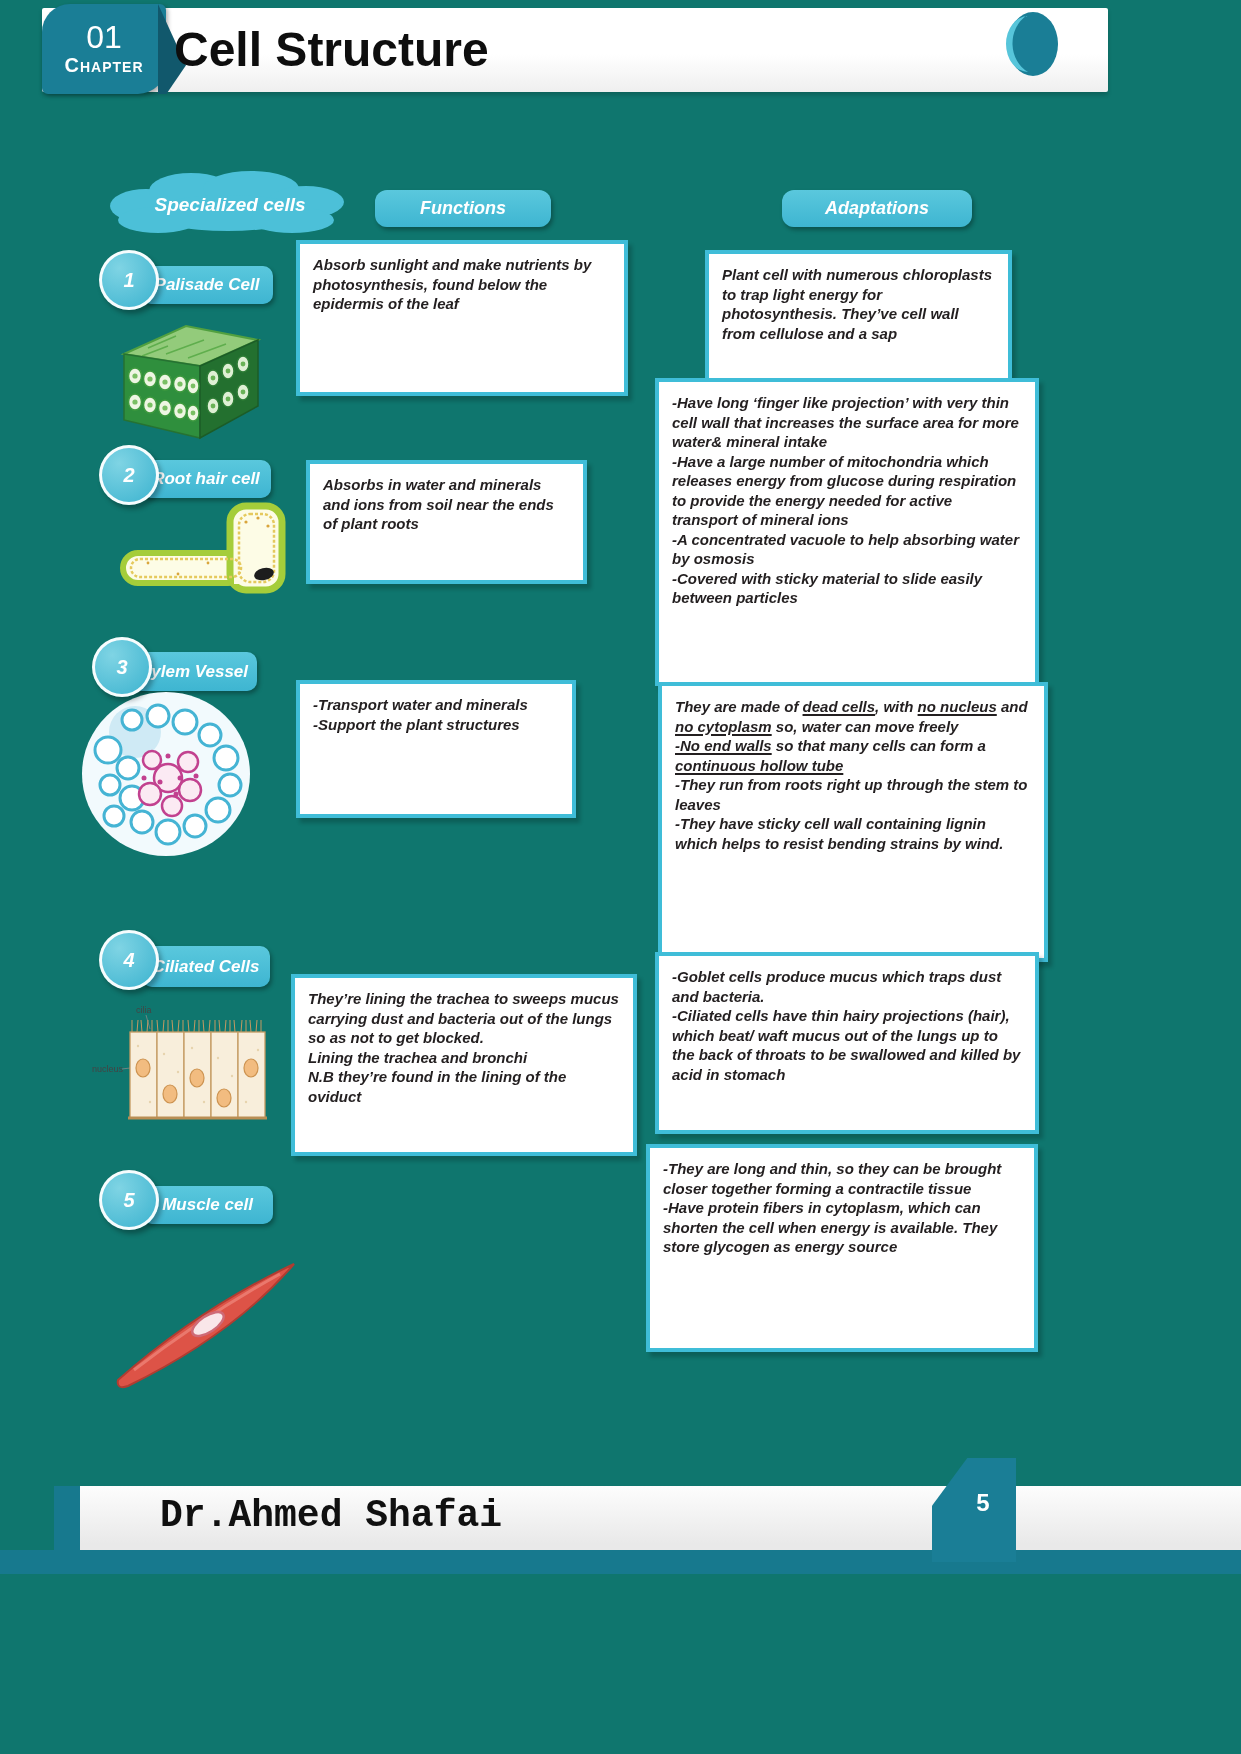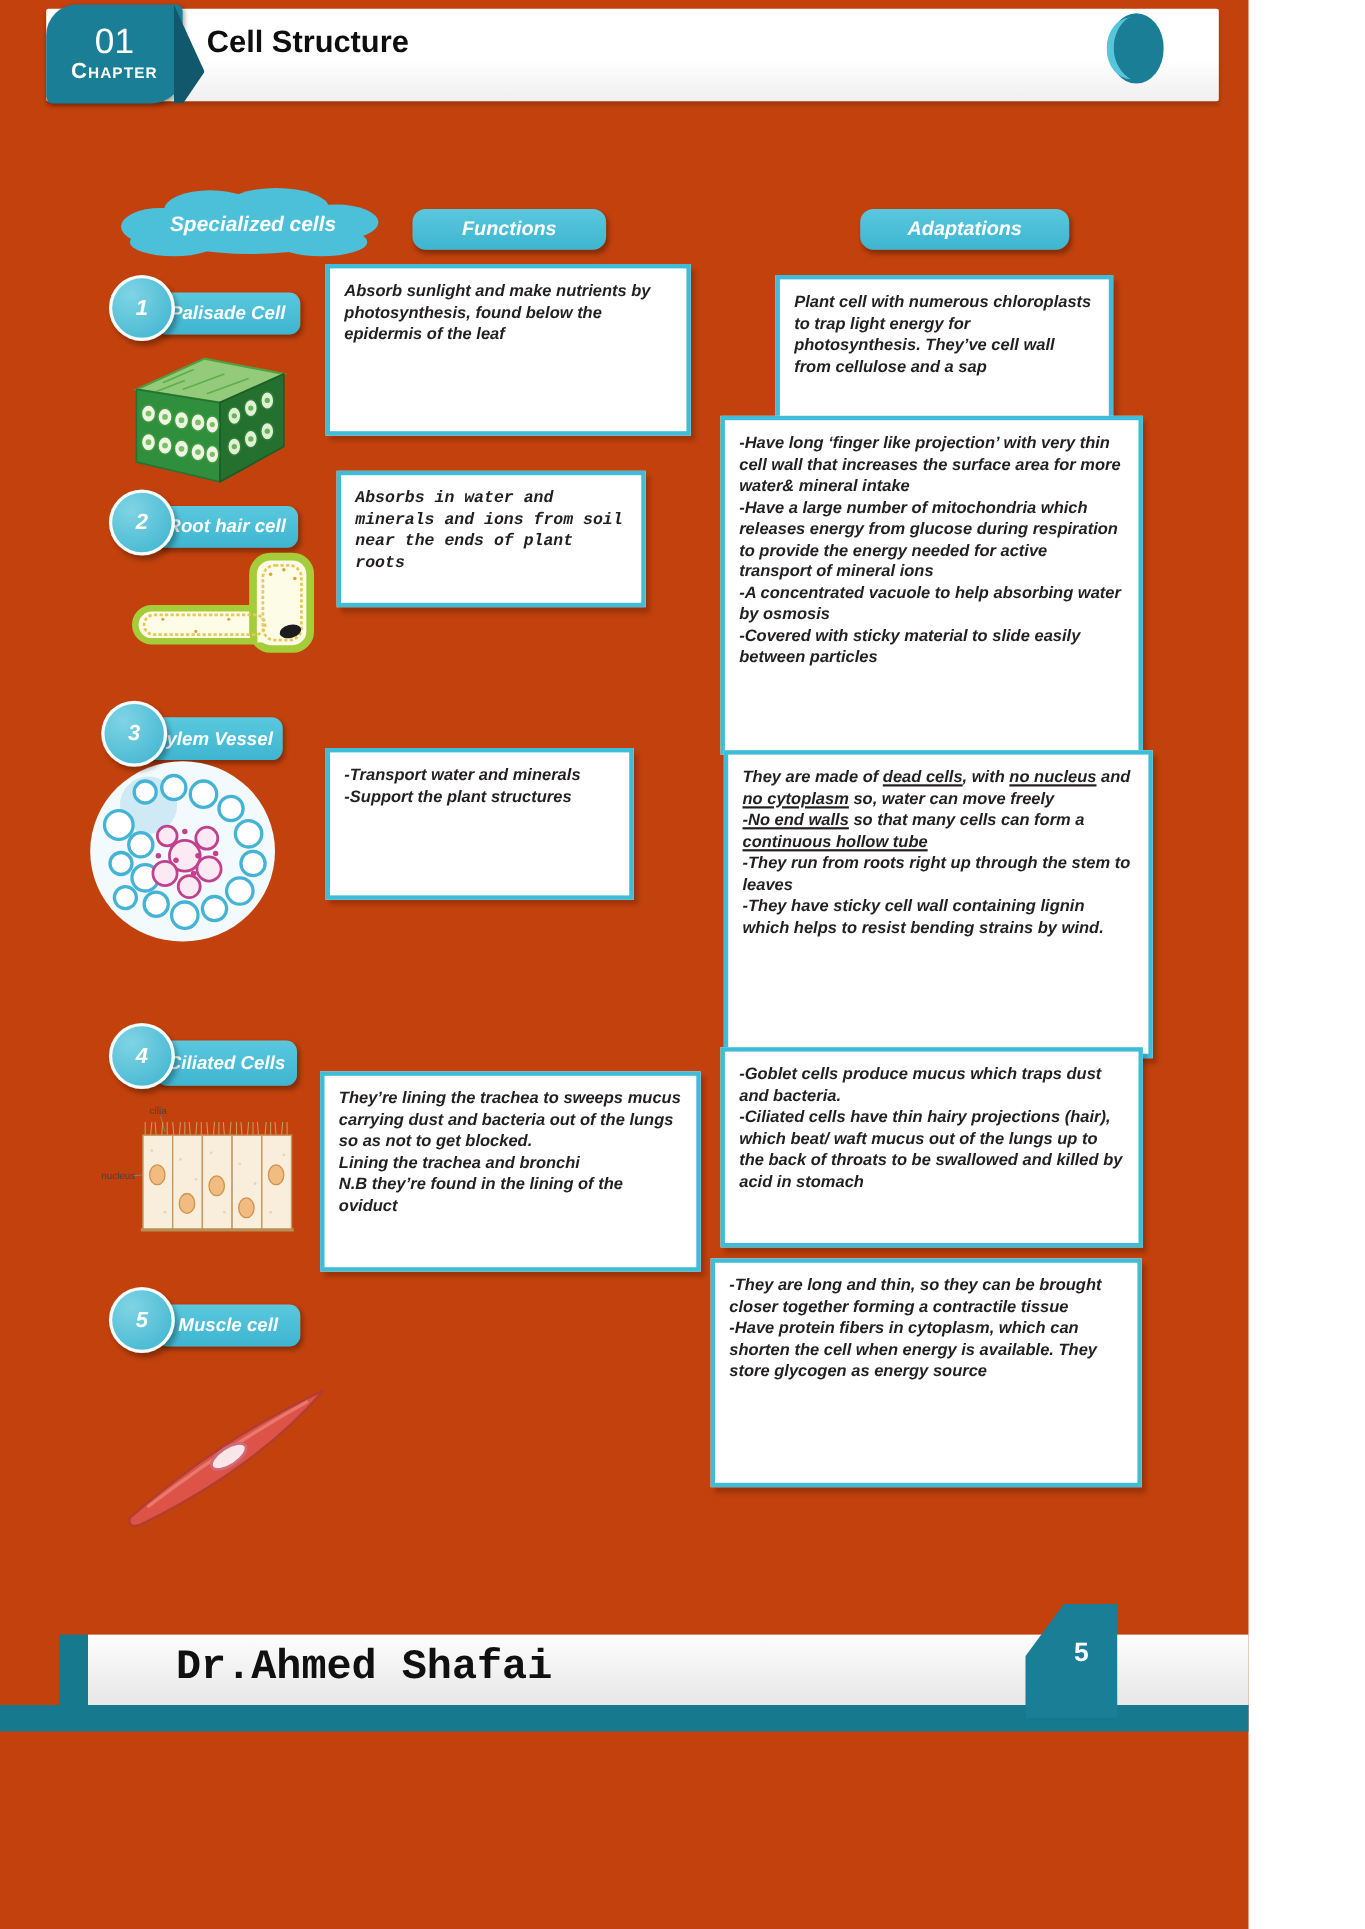--- a/index.html
+++ b/index.html
@@ -1,30 +1,30 @@
 <!DOCTYPE html>
 <html><head>
 <meta charset="utf-8">
 <style>
   html,body{margin:0;padding:0;background:#ffffff;}
-  #canvas{position:relative;width:1135px;height:1754px;background:#c2410c;overflow:hidden;
+  #canvas{position:relative;width:1241px;height:1754px;background:#0f766e;overflow:hidden;
           font-family:"Liberation Sans",sans-serif;}
 
   
   .header-band{position:absolute;left:42px;top:8px;width:1066px;height:84px;
                background:linear-gradient(180deg,#ffffff 55%,#efefef 100%);
                box-shadow:0 3px 4px rgba(0,0,0,.18);border-radius:2px;}
   .chapter-badge{position:absolute;left:42px;top:4px;width:124px;height:90px;background:#1a7e96;
                  border-radius:28px 6px 28px 6px;z-index:3;display:flex;flex-direction:column;
                  align-items:center;justify-content:center;color:#fff;box-shadow:2px 2px 4px rgba(0,0,0,.3);}
   .chapter-badge::after{content:"";position:absolute;right:-20px;top:0;width:28px;height:90px;
                  background:#11586c;clip-path:polygon(0 0,100% 68%,30% 100%,0 100%);}
   .chapter-number{font-size:32px;font-weight:400;line-height:1;}
   .chapter-label{font-variant:small-caps;font-weight:700;font-size:20px;letter-spacing:1px;line-height:1.2;}
-  .page-title{position:absolute;left:188px;top:22px;font-size:28px;font-weight:800;color:#0e0e0e;
+  .page-title{position:absolute;left:174px;top:22px;font-size:48px;font-weight:800;color:#0e0e0e;
               letter-spacing:0px;z-index:4;}
   .header-orb{position:absolute;left:1006px;top:11px;width:52px;height:66px;z-index:4;}
 
   
   .cloud-wrap{position:absolute;left:96px;top:166px;width:268px;height:74px;text-align:center;}
   .cloud-wrap svg{position:absolute;inset:0;}
   .cloud-text{position:absolute;inset:0;display:flex;align-items:center;justify-content:center;
               padding-top:4px;color:#fff;font-style:italic;font-weight:700;font-size:19px;}
   .pill{position:absolute;display:flex;align-items:center;justify-content:center;
         background:linear-gradient(180deg,#5ac8dd,#3eb5d1);color:#fff;font-style:italic;font-weight:700;
@@ -160,21 +160,21 @@
       <g fill="#d9a53b">
           <circle cx="128" cy="22" r="1.6"></circle>
           <circle cx="140" cy="18" r="1.6"></circle>
           <circle cx="150" cy="26" r="1.6"></circle>
           <circle cx="30" cy="63" r="1.4"></circle>
           <circle cx="60" cy="74" r="1.4"></circle>
           <circle cx="90" cy="63" r="1.4"></circle>
         </g>
     </svg>
   </div>
-  <div class="txtbox" style="left:306px;top:428px;width:247px;min-height:94px;font-family:Liberation Mono, monospace;">Absorbs in water and minerals and ions from soil near the ends of plant roots</div>
+  <div class="txtbox" style="left:306px;top:460px;width:247px;min-height:94px;">Absorbs in water and minerals and ions from soil near the ends of plant roots</div>
   <div class="txtbox" style="left:655px;top:378px;width:350px;min-height:278px;">-Have long ‘finger like projection’ with very thin cell wall that increases the surface area for more water&amp; mineral intake
 -Have a large number of mitochondria which releases energy from glucose during respiration to provide the energy needed for active transport of mineral ions
 -A concentrated vacuole to help absorbing water by osmosis
 -Covered with sticky material to slide easily between particles</div>
 
   <div class="numcircle" style="left:92px;top:637px;">3</div>
   <div class="pill pill-name" style="left:131px;top:652px;width:126px;height:39px;">Xylem Vessel</div>
   <div class="illu" style="left:80px;top:690px;width:172px;height:168px;">
     <svg viewBox="0 0 172 168" width="172" height="168">
       <defs>

